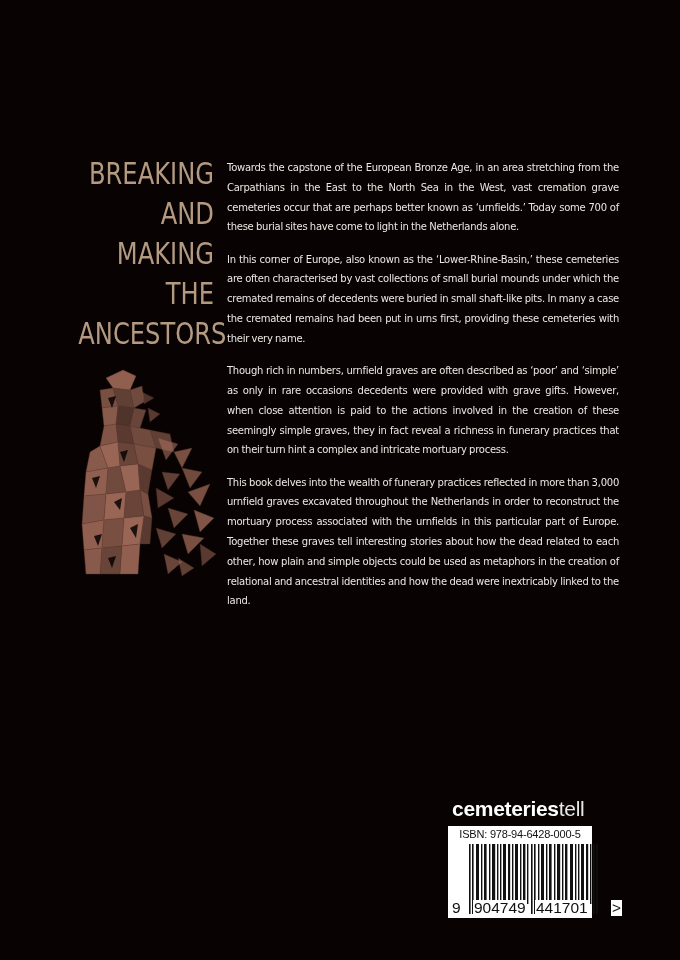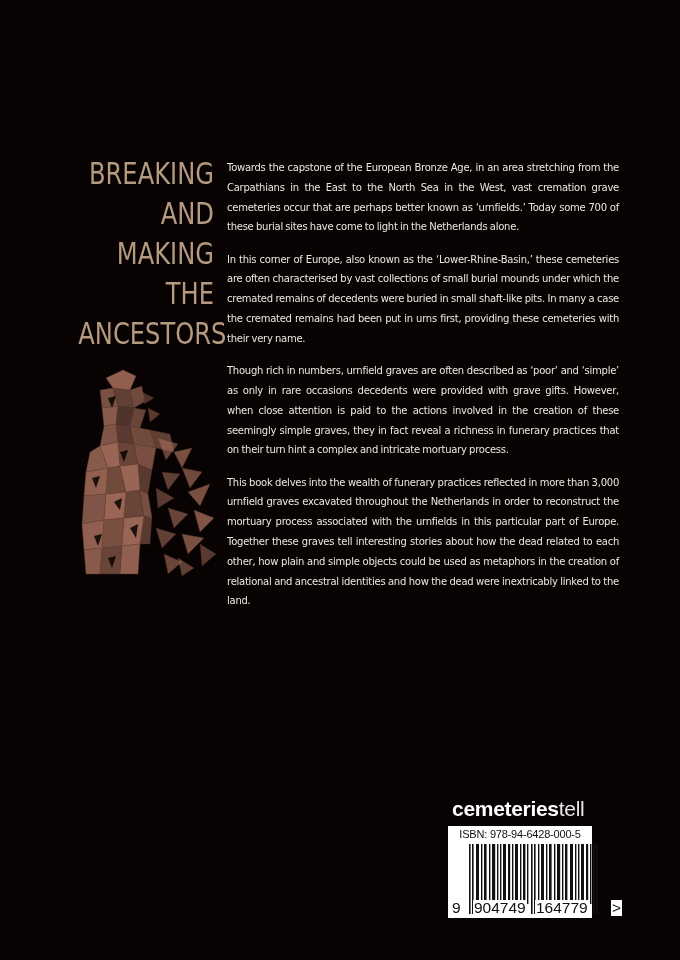--- a/index.html
+++ b/index.html
@@ -185,16 +185,16 @@
         <rect x="116" y="0" width="3" height="60"></rect>
       <rect x="121" y="0" width="2.2" height="60"></rect>
         <rect x="125" y="0" width="1.4" height="60"></rect>
       <rect x="128" y="0" width="1.6" height="70"></rect>
         <rect x="131" y="0" width="1.6" height="70"></rect>
     </g>
   </svg>
   <div class="digits">
     <span style="left:3px">9</span>
     <span style="left:25px">904749</span>
-    <span style="left:87px">164779</span>
+    <span style="left:87px">441701</span>
     <span style="left:163px">&gt;</span>
   </div>
 </div>
 
 </body></html>

